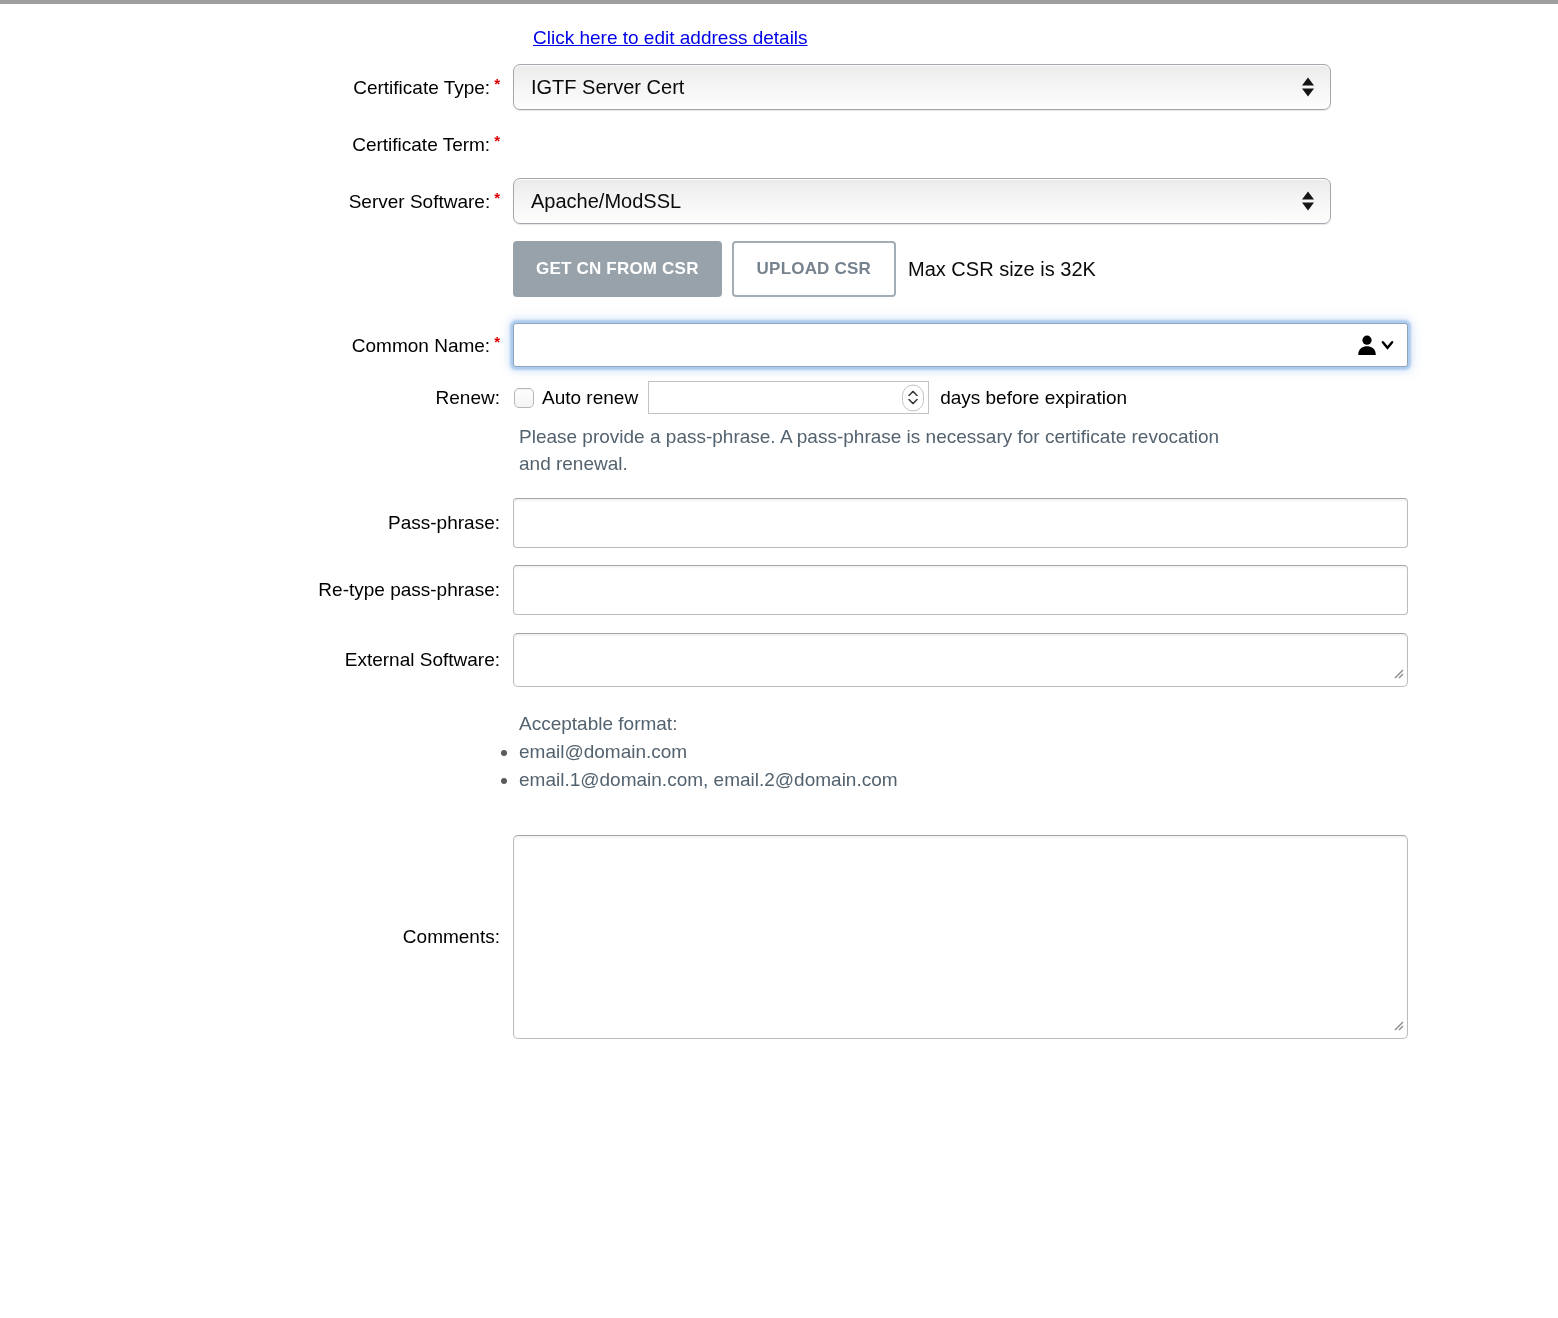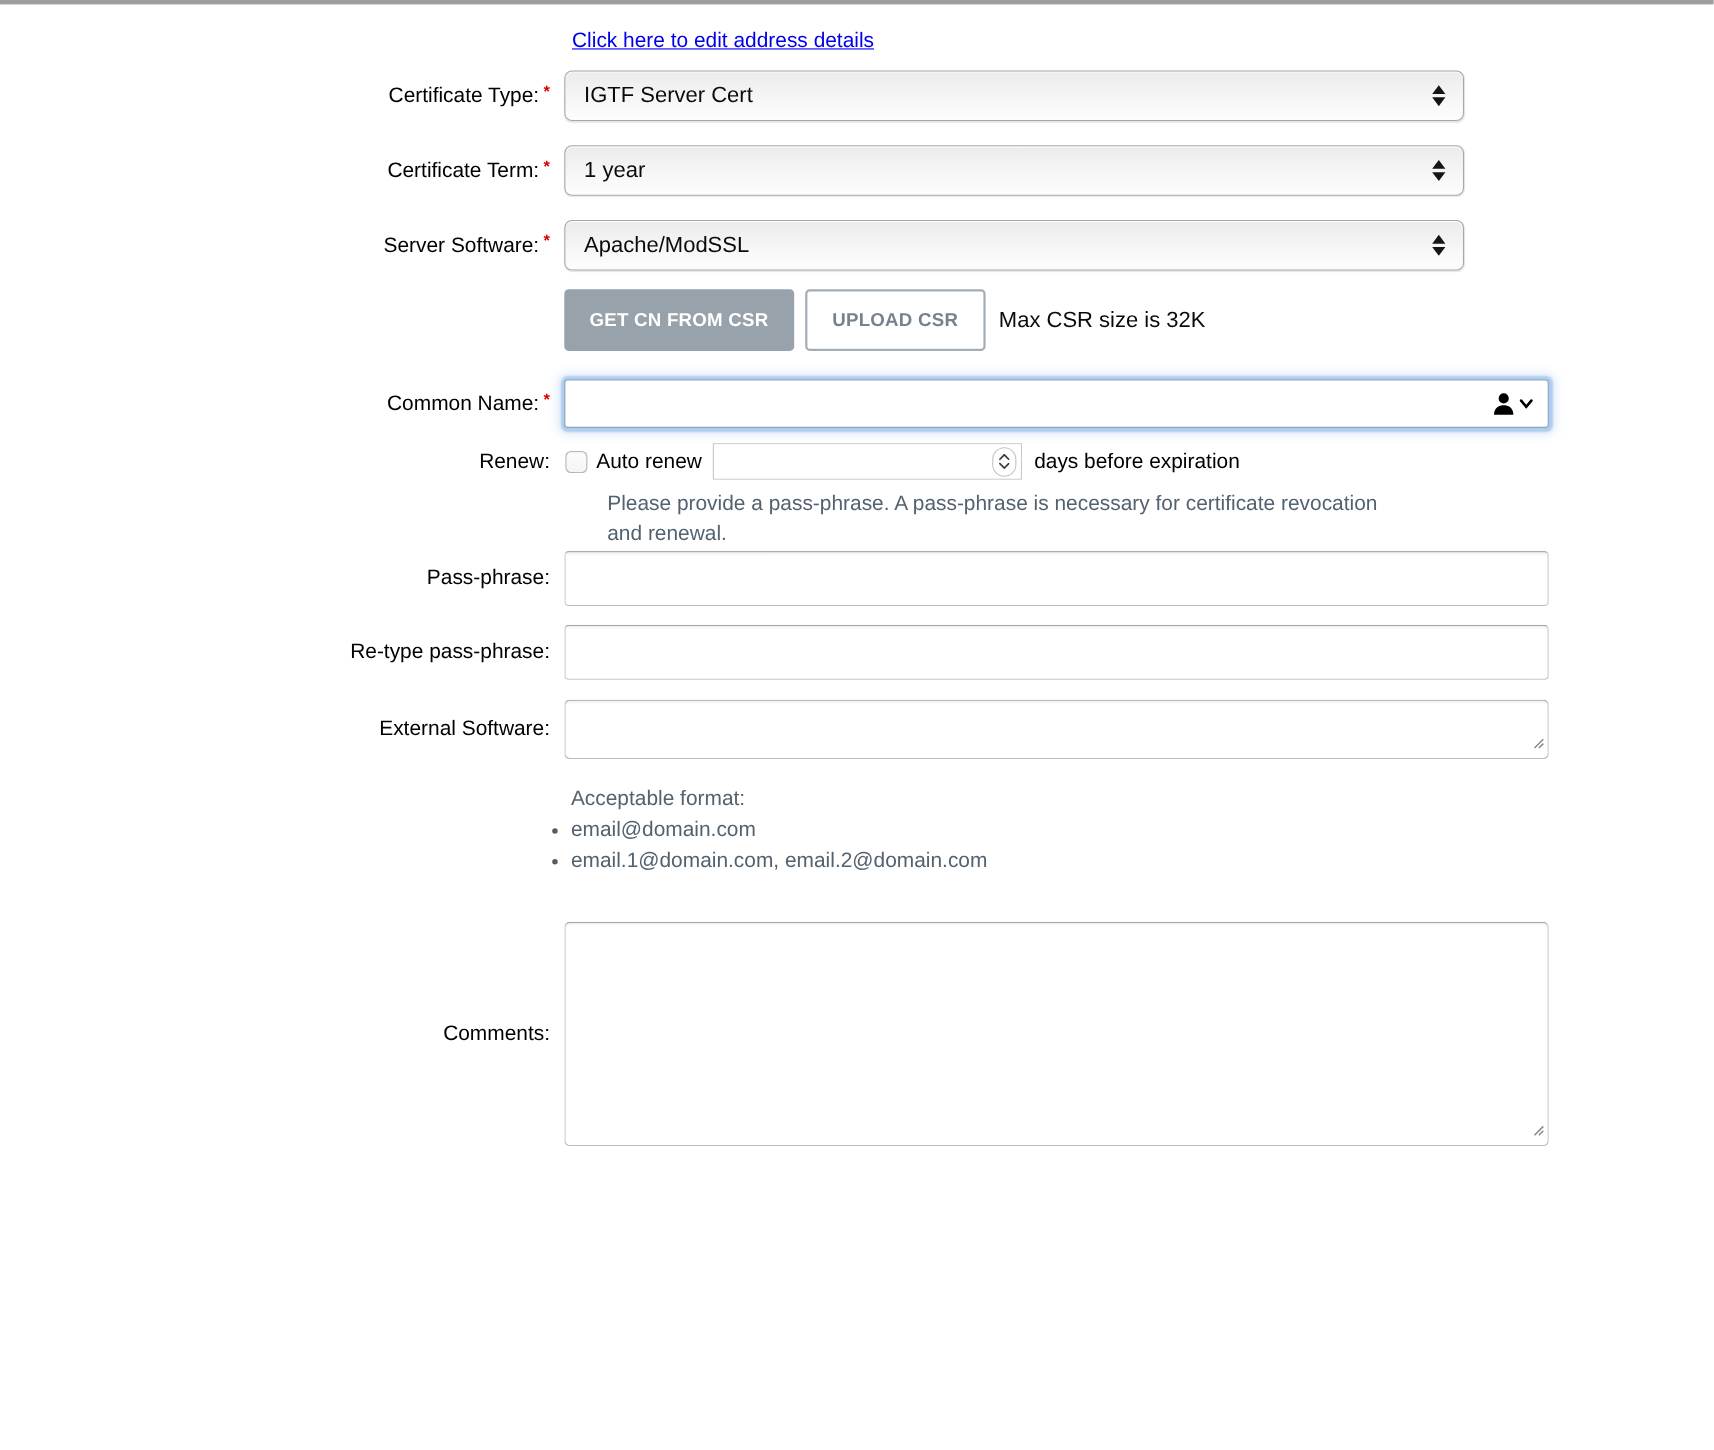--- a/index.html
+++ b/index.html
@@ -18,21 +18,21 @@
     column-gap: 13px;
     align-items: center;
   }
   .cell-label { text-align: right; font-size: 19px; color: #000; white-space: nowrap; }
   .req { color: #dd0000; font-size: 15px; font-weight: bold; margin-left: 4px; vertical-align: 5px; }
 
   
   .link-row { margin-bottom: 15px; }
   .addr-link {
     font-size: 19px; color: #0000e8; text-decoration: underline; cursor: pointer;
-    margin-left: 7px;
+    margin-left: 20px;
   }
 
   
   .mac-select {
     position: relative;
     height: 46px; width: 818px;
     border: 1px solid #a6a6ae;
     border-radius: 7px;
     background: linear-gradient(180deg, #ebebeb 0%, #f6f6f6 55%, #fdfdfd 100%);
     box-shadow: inset 0 1px 0 rgba(255,255,255,0.85), 0 1px 1px rgba(0,0,0,0.10);
@@ -110,21 +110,21 @@
   }
   .stepper {
     position: absolute; right: 4px; top: 50%; transform: translateY(-50%);
     width: 22px; height: 27px; border: 1px solid #c4c4c8; border-radius: 12px;
     background: #fff; display: flex; flex-direction: column; align-items: center; justify-content: center;
     gap: 2px; cursor: pointer;
   }
   .renew-suffix { font-size: 19px; margin-left: 11px; }
 
   
-  .note-row { margin-bottom: 2px; padding-left: 33px; }
+  .note-row { margin-bottom: 21px; }
   .note {
     font-size: 19px; line-height: 27px; color: #53626f;
     white-space: pre-line; margin-left: 6px;
   }
   .row-top { align-items: start; }
 
   
   .input-row { margin-bottom: 17px; }
   .input-row2 { margin-bottom: 18px; }
   .text-input {
@@ -161,27 +161,20 @@
       <span class="value">IGTF Server Cert</span>
       <span class="sel-arrows">
           <span class="tri-up"></span>
           <span class="tri-down"></span>
         </span>
     </div>
   </div>
 
   <div class="row select-row">
     <div class="cell-label"><span>Certificate Term:</span><span class="req">*</span></div>
-    <div class="mac-select">
-      <span class="value">1 year</span>
-      <span class="sel-arrows">
-          <span class="tri-up"></span>
-          <span class="tri-down"></span>
-        </span>
-    </div>
   </div>
 
   <div class="row" style="margin-bottom:17px;">
     <div class="cell-label"><span>Server Software:</span><span class="req">*</span></div>
     <div class="mac-select">
       <span class="value">Apache/ModSSL</span>
       <span class="sel-arrows">
           <span class="tri-up"></span>
           <span class="tri-down"></span>
         </span>

